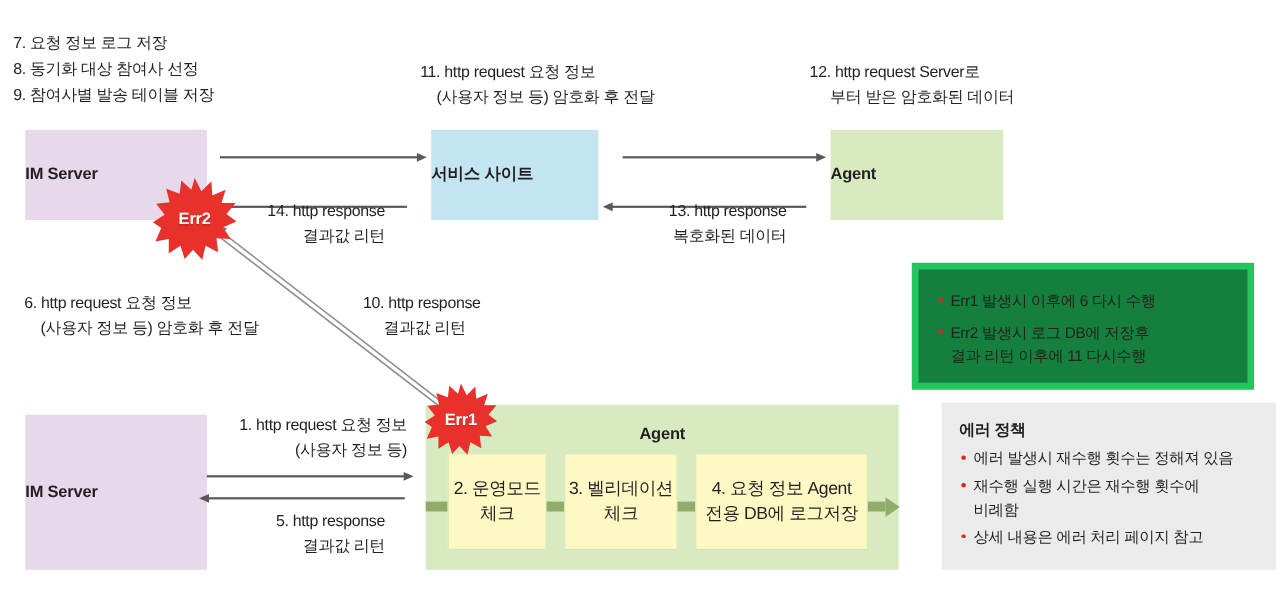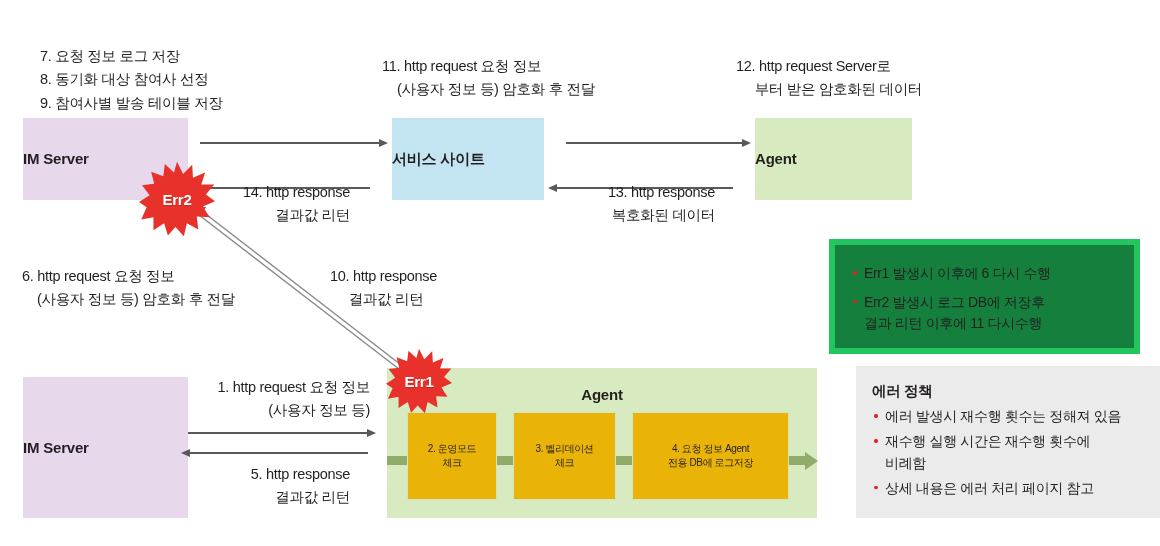--- a/index.html
+++ b/index.html
@@ -90,40 +90,40 @@
   }
   .panel-policy ul.bullets li{margin-bottom:3px;}
 
   
   .agent-title{
     position:absolute;width:100%;text-align:center;
     font-size:15px;font-weight:bold;letter-spacing:-0.2px;
   }
   .step{
     position:absolute;
-    background:#eab308;
+    background:#fef9c3;
     border:1px solid #d5e4bf;
     box-sizing:border-box;
     display:flex;align-items:center;justify-content:center;
     text-align:center;
-    font-size:10px;line-height:1.45;letter-spacing:-0.4px;
+    font-size:16px;line-height:1.45;letter-spacing:-0.4px;
     color:#231f20;
     white-space:pre-line;
   }
   .connector{position:absolute;height:9px;background:#8fac6b;}
   .greenhead{position:absolute;width:0;height:0;
     border-top:9px solid transparent;border-bottom:9px solid transparent;
     border-left:13px solid #8fac6b;}
 </style>
 </head>
 <body>
 
 <div class="canvas">
 
-  <div class="lbl" style="left:40px;top:29px;margin-top:16px;">7. 요청 정보 로그 저장
+  <div class="lbl" style="left:12px;top:29px;">7. 요청 정보 로그 저장
 8. 동기화 대상 참여사 선정
 9. 참여사별 발송 테이블 저장</div>
   <div class="lbl" style="left:382px;top:55px;">11. http request 요청 정보
     (사용자 정보 등) 암호화 후 전달</div>
   <div class="lbl" style="left:736px;top:55px;">12. http request Server로
      부터 받은 암호화된 데이터</div>
 
   <div class="node node-im" style="left:23px;top:118px;width:165px;height:82px;">
     <span>IM Server</span>
   </div>

